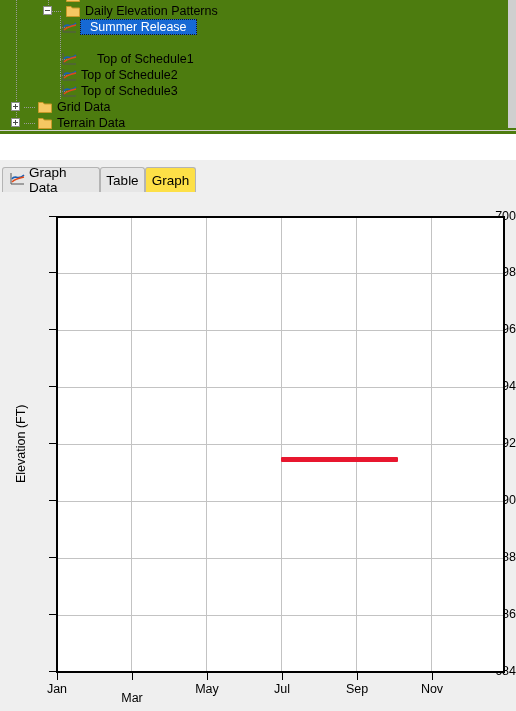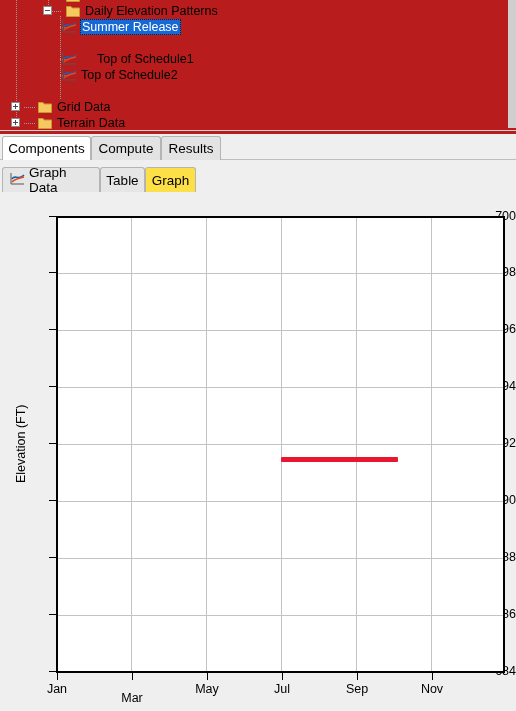--- a/index.html
+++ b/index.html
@@ -8,21 +8,21 @@
     width: 516px; height: 711px;
     overflow: hidden;
     background: #ffffff;
     font-family: "Liberation Sans", sans-serif;
   }
   #app { position: relative; width: 516px; height: 711px; }
 
   
   .tree-panel {
     position: absolute; left: 0; top: 0; width: 516px; height: 134px;
-    background: #b91c1c;
+    background: #4d7c0f;
     overflow: hidden;
     text-align: right;
   }
   .tree-scroll-track {
     position: absolute; right: 0; top: 0; width: 8px; height: 128px;
     background: #cfcfcf;
   }
   .tree-bottom-edge {
     position: absolute; left: 0; bottom: 3px; width: 516px; height: 1px;
     background: #d3d3d3;
@@ -65,21 +65,21 @@
     position: absolute;
     font-size: 12.5px;
     line-height: 16px;
     color: #000;
   }
   .label.selected {
     background: #1669d4;
     color: #ffffff;
     outline: 1px dotted #1a1a1a;
     outline-offset: -1px;
-    padding: 0 2px;
+    padding: 0 10px;
   }
   .curve-icon { position: absolute; width: 15px; height: 13px; }
 
   
   .main-tabs {
     position: absolute; left: 0; top: 134px; width: 516px; height: 26px;
     background: #efefef;
   }
   .main-tabs .strip-underline {
     position: absolute; left: 0; bottom: 0; width: 516px; height: 1px;
@@ -240,20 +240,32 @@
         <svg width="15" height="13" viewBox="0 0 15 13">
           <path d="M1 12 L1 1" stroke="#555" stroke-width="1" fill="none"></path>
           <path d="M1 12 L14 12" stroke="#555" stroke-width="1" fill="none"></path>
           <path d="M2 7 C5 2, 8 9, 14 3" stroke="#1a5fb4" stroke-width="1.6" fill="none"></path>
           <path d="M2 10 C5 7, 9 6, 14 5" stroke="#e04a1a" stroke-width="1.6" fill="none"></path>
         </svg>
       </div>
       <div class="label" style="left:81px; top:0;">Top of Schedule2</div>
     </div>
 
+    <div class="tree-node" style="position:absolute; left:0; top:83px; width:440px;">
+      <div class="dotline-h" style="left:60px; top:8px; width:10px;"></div>
+      <div class="curve-icon" style="left:62px; top:1px;">
+        <svg width="15" height="13" viewBox="0 0 15 13">
+          <path d="M1 12 L1 1" stroke="#555" stroke-width="1" fill="none"></path>
+          <path d="M1 12 L14 12" stroke="#555" stroke-width="1" fill="none"></path>
+          <path d="M2 7 C5 2, 8 9, 14 3" stroke="#1a5fb4" stroke-width="1.6" fill="none"></path>
+          <path d="M2 10 C5 7, 9 6, 14 5" stroke="#e04a1a" stroke-width="1.6" fill="none"></path>
+        </svg>
+      </div>
+      <div class="label" style="left:81px; top:0;">Top of Schedule3</div>
+    </div>
 
     <div class="tree-node" style="position:absolute; left:0; top:99px; width:440px;">
       <div class="dotline-h" style="left:24px; top:8px; width:12px;"></div>
       <div class="expander plus" style="left:11px; top:3px;"></div>
       <div class="folder-icon" style="left:38px; top:2px;">
         <svg width="14" height="12" viewBox="0 0 14 12">
           <path d="M0.5 1.5 L5 1.5 L6.3 3 L13.5 3 L13.5 11.5 L0.5 11.5 Z" fill="#f5c862" stroke="#c99a28" stroke-width="1"></path>
         </svg>
       </div>
       <div class="label" style="left:57px; top:0;">Grid Data</div>
@@ -266,32 +278,20 @@
         <svg width="14" height="12" viewBox="0 0 14 12">
           <path d="M0.5 1.5 L5 1.5 L6.3 3 L13.5 3 L13.5 11.5 L0.5 11.5 Z" fill="#f5c862" stroke="#c99a28" stroke-width="1"></path>
         </svg>
       </div>
       <div class="label" style="left:57px; top:0;">Terrain Data</div>
     </div>
 
     <div class="tree-bottom-edge"></div>
   </div>
 
-  <div class="main-tabs">
-    <div class="strip-underline"></div>
-    <div class="mtab active" style="left:2px; width:89px;">
-      <span>Components</span>
-    </div>
-    <div class="mtab" style="left:91px; width:70px;">
-      <span>Compute</span>
-    </div>
-    <div class="mtab" style="left:161px; width:60px;">
-      <span>Results</span>
-    </div>
-  </div>
 
   <div class="sub-tabs">
     <div class="stab" style="left:2px; width:98px;">
       <span class="tabicon">
         <svg width="15" height="13" viewBox="0 0 15 13">
           <path d="M1 12 L1 1" stroke="#555" stroke-width="1" fill="none"></path>
           <path d="M1 12 L14 12" stroke="#555" stroke-width="1" fill="none"></path>
           <path d="M2 7 C5 2, 8 9, 14 3" stroke="#1a5fb4" stroke-width="1.6" fill="none"></path>
           <path d="M2 10 C5 7, 9 6, 14 5" stroke="#e04a1a" stroke-width="1.6" fill="none"></path>
         </svg>

